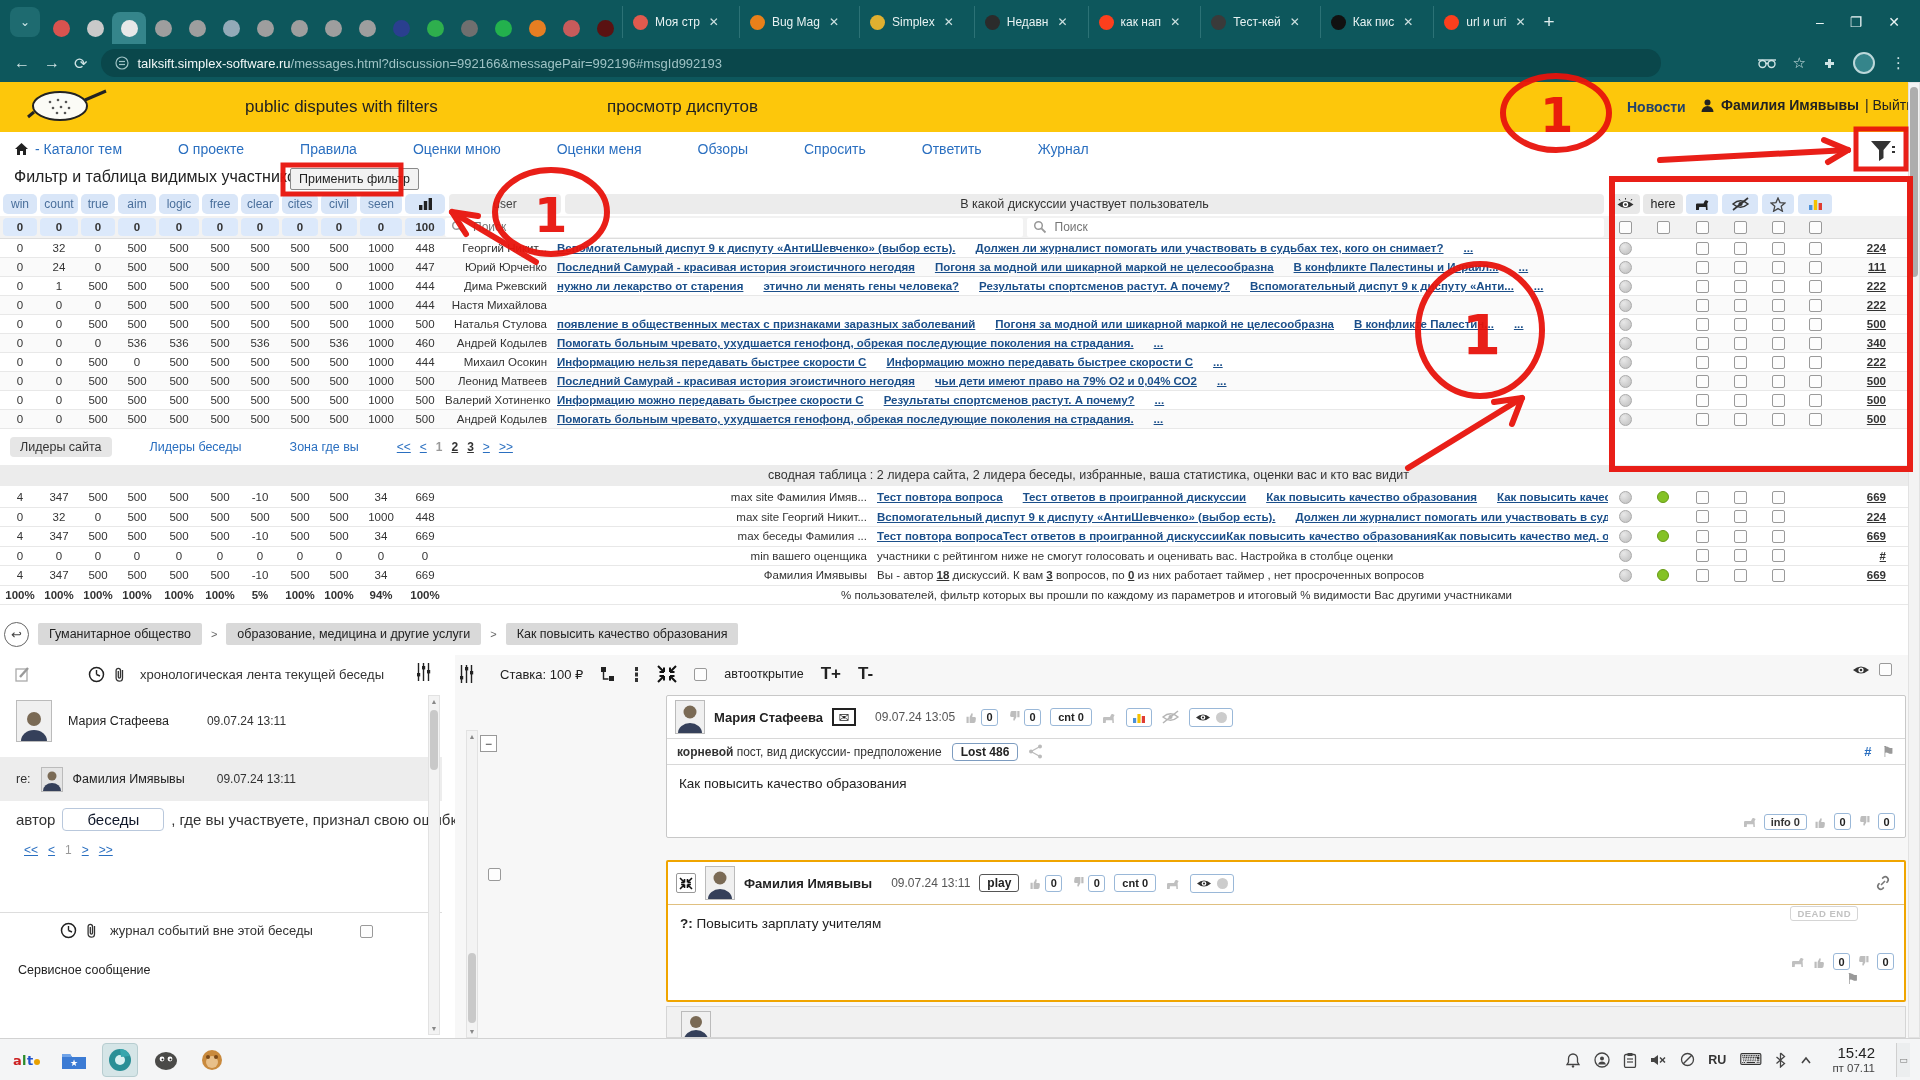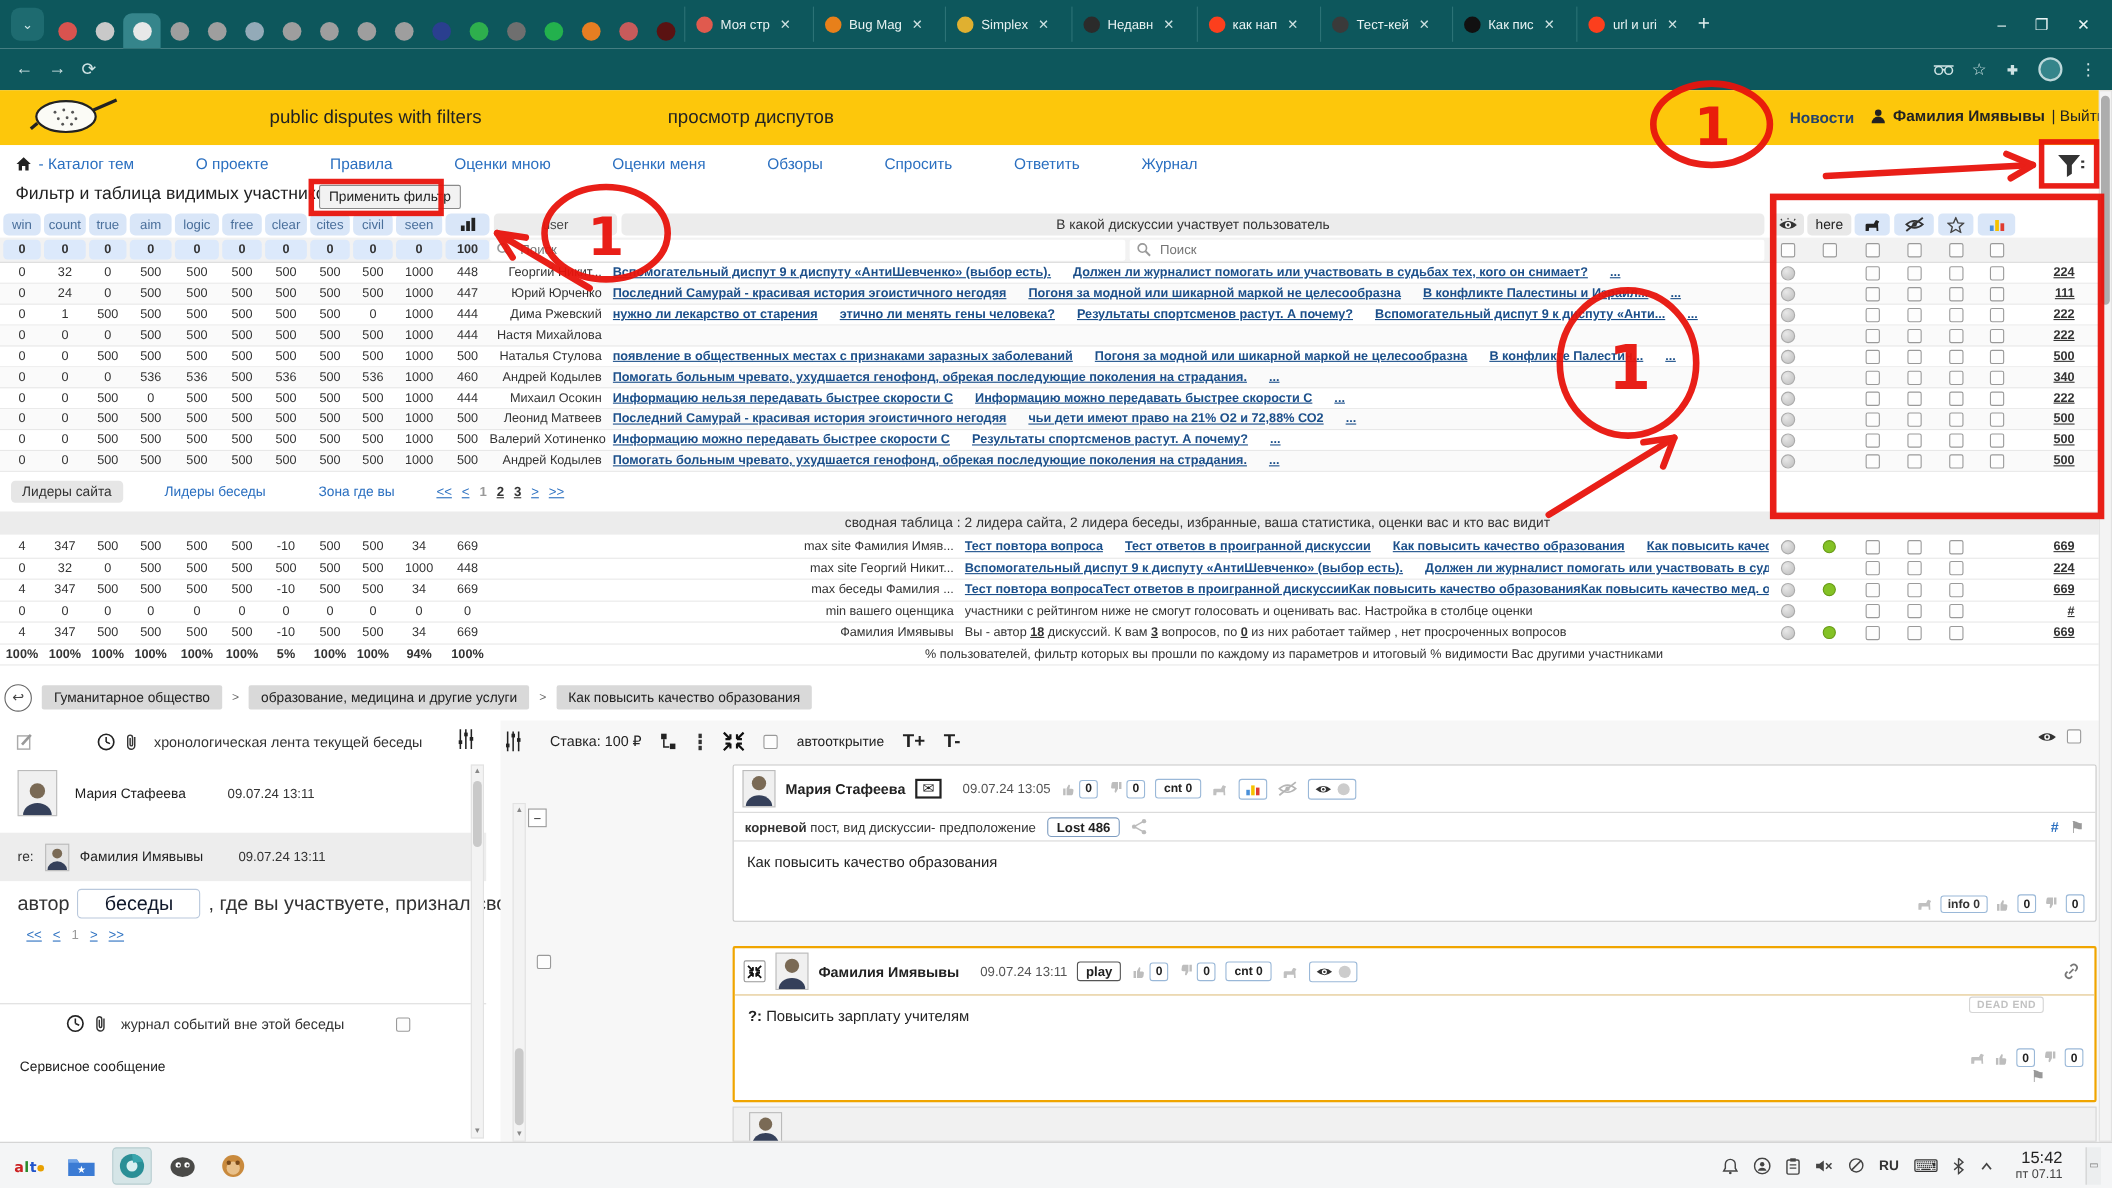--- a/index.html
+++ b/index.html
@@ -103,21 +103,21 @@
   #leftpanel{left:0;top:655px;width:442px;height:383px;background:#fff;}
   #lhead{left:0;top:660px;width:442px;height:28px;display:flex;align-items:center;gap:8px;padding-left:14px;}
   #lhead .title{font-size:13px;color:#333;margin-left:6px;}
   #lsliders{left:415px;top:662px;}
   #litem1{left:16px;top:700px;display:flex;gap:16px;align-items:center;}
   .avbox{width:36px;height:42px;border:1px solid #bbb;background:#f0f0f0;display:flex;align-items:flex-end;justify-content:center;overflow:hidden;}
   .lname{font-size:12.5px;color:#222;}
   .ldate{font-size:12px;color:#333;margin-left:22px;}
   #reblock{left:0;top:757px;width:442px;height:44px;background:#ededed;display:flex;align-items:center;gap:10px;padding-left:16px;font-size:12.5px;}
   .avmini{width:22px;height:25px;border:1px solid #bbb;background:#e5e5e5;overflow:hidden;display:flex;align-items:flex-end;justify-content:center;}
-  #authorline{left:16px;top:808px;font-size:18px;display:flex;align-items:center;gap:7px;}
+  #authorline{left:16px;top:808px;font-size:15px;display:flex;align-items:center;gap:7px;}
   .chip-besedy{border:1px solid #b9c8dc;border-radius:4px;padding:2px 24px;color:#0f172a;font-weight:normal;background:#fff;}
   #lpager{left:24px;top:843px;font-size:12px;display:flex;gap:10px;}
   #lpager .pg{color:#2a6fc0;text-decoration:underline;}
   #lpager .pg.cur{color:#999;text-decoration:none;}
   #ldivider{left:0;top:912px;width:442px;height:1px;background:#ddd;}
   #jhead{left:60px;top:922px;display:flex;align-items:center;gap:8px;}
   #jhead .title{font-size:13px;color:#333;margin-left:4px;}
   #jcheck{left:360px;top:925px;}
   #service-msg{left:18px;top:963px;font-size:12.5px;color:#222;}
   #litem2{left:16px;top:993px;display:flex;gap:16px;align-items:center;}
@@ -281,20 +281,30 @@
       <span>–</span>
       <span>❐</span>
       <span>✕</span>
     </div>
   </div>
 
   <div class="abs" id="addrbar">
     <span class="navbtn">←</span>
     <span class="navbtn">→</span>
     <span class="navbtn">⟳</span>
+    <div id="urlpill">
+      <span class="ic">
+          <svg width="14" height="14">
+            <circle cx="7" cy="7" r="6" fill="none" stroke="#9fc3c5" stroke-width="1.2"></circle>
+            <line x1="4" y1="5.5" x2="10" y2="5.5" stroke="#9fc3c5" stroke-width="1.2"></line>
+            <line x1="4" y1="8.5" x2="10" y2="8.5" stroke="#9fc3c5" stroke-width="1.2"></line>
+          </svg>
+        </span>
+      <span><b>talksift.simplex-software.ru</b><span>/messages.html?discussion=992166&amp;messagePair=992196#msgId992193</span></span>
+    </div>
     <div id="addrright">
       <span class="ic">
           <svg width="20" height="14">
             <circle cx="5.5" cy="8" r="3.5" fill="none" stroke="#cfe3e4" stroke-width="1.4"></circle>
             <circle cx="14.5" cy="8" r="3.5" fill="none" stroke="#cfe3e4" stroke-width="1.4"></circle>
             <path d="M9 8 q1 -1.5 2 0" fill="none" stroke="#cfe3e4" stroke-width="1.4"></path>
             <line x1="1" y1="4" x2="19" y2="4" stroke="#cfe3e4" stroke-width="1.4"></line>
           </svg>
         </span>
       <span style="font-size:15px;">☆</span>
@@ -755,21 +765,21 @@
         <span class="ncell" style="width:34px">500</span>
         <span class="ncell" style="width:38px">500</span>
         <span class="ncell" style="width:40px">500</span>
         <span class="ncell" style="width:36px">500</span>
         <span class="ncell" style="width:38px">500</span>
         <span class="ncell" style="width:36px">500</span>
         <span class="ncell" style="width:36px">500</span>
         <span class="ncell" style="width:42px">1000</span>
         <span class="ncell" style="width:40px">500</span>
         <span class="ucell">Леонид Матвеев</span>
-        <span class="dcell"><a class="dlink">Последний Самурай - красивая история эгоистичного негодяя</a><a class="dlink">чьи дети имеют право на 21% О2 и 72,88% СО2</a><a class="dlink">...</a></span>
+        <span class="dcell"><a class="dlink">Последний Самурай - красивая история эгоистичного негодяя</a><a class="dlink">чьи дети имеют право на 79% О2 и 0,04% СО2</a><a class="dlink">...</a></span>
         <span class="rblock">
           <span class="rc rc0">
             <span class="radio"></span>
           </span>
           <span class="rc rc1"></span>
           <span class="rc rc2">
             <span class="cb"></span>
           </span>
           <span class="rc rc3">
             <span class="cb"></span>

